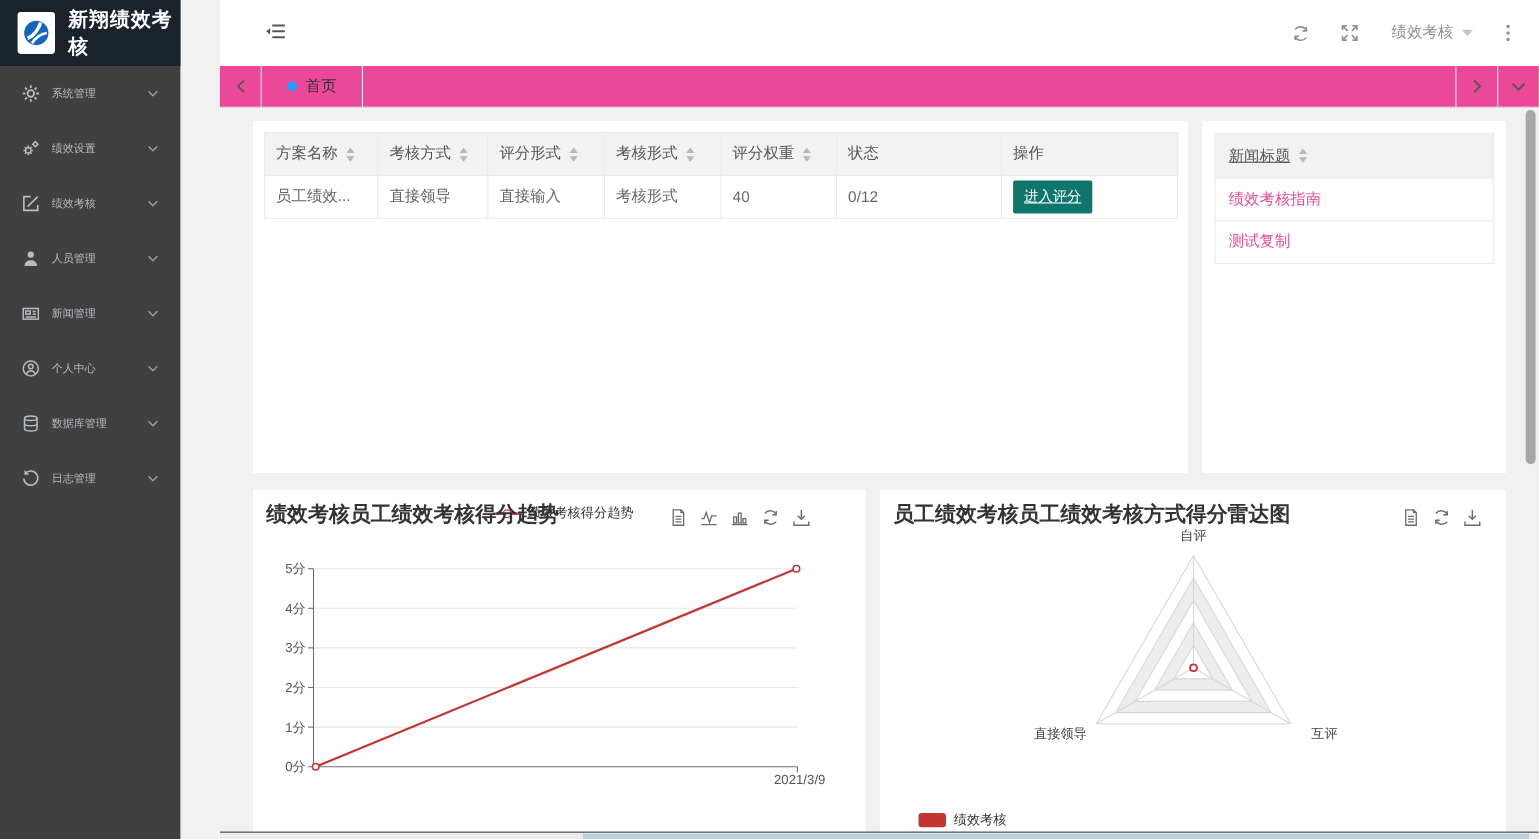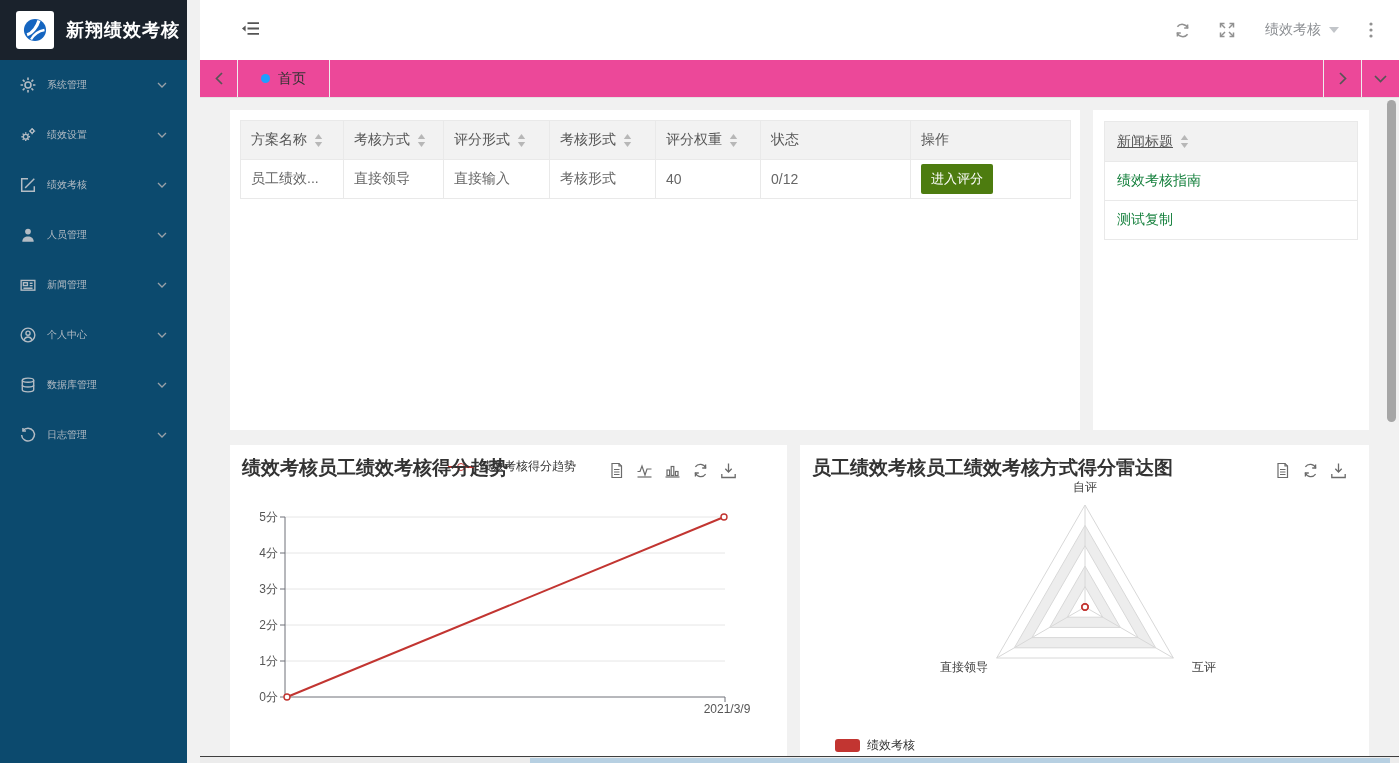--- a/index.html
+++ b/index.html
@@ -3,21 +3,21 @@
 <meta charset="utf-8">
 <style>
   * { margin:0; padding:0; box-sizing:border-box; }
   html,body { background:#d9d9d9; }
   .app {
     position:relative; width:1399px; height:763px; overflow:hidden;
     font-family:"Liberation Sans","DejaVu Sans",sans-serif;
     background:#f1f1f1; font-size:14px; color:#333;
   }
   
-  .sidebar { position:absolute; left:0; top:0; width:187px; height:763px; background:#0c4a6e; z-index:5; }
+  .sidebar { position:absolute; left:0; top:0; width:164px; height:763px; background:#404040; z-index:5; }
   .logo-band { height:60px; background:#1a222c; display:flex; align-items:center; padding-left:16px; }
   .logo-box { width:38px; height:38px; background:#fff; border-radius:3px; display:flex; align-items:center; justify-content:center; }
   .brand-title { color:#fff; font-size:18px; font-weight:bold; margin-left:12px; letter-spacing:1px; }
   .menu { padding-top:0; }
   .menu-item { height:50px; display:flex; align-items:center; padding:0 20px; color:#b4bcc4; cursor:pointer; }
   .menu-icon { width:16px; height:16px; margin-right:11px; flex:none; }
   .menu-label { font-size:10px; }
   .menu-chevron { margin-left:auto; }
   
   .main { position:absolute; left:200px; top:0; width:1199px; height:763px; }
@@ -42,21 +42,21 @@
   .card-trend { left:30px; top:347px; width:557px; height:330px; }
   .card-radar { left:600px; top:347px; width:569px; height:330px; }
   
   table.grid { border-collapse:collapse; table-layout:fixed; }
   .grid th, .grid td { border:1px solid #e9e9e9; height:39px; padding:0 10px; text-align:left; font-weight:normal; font-size:14px; }
   .grid th { background:#f2f2f2; color:#555; }
   .grid td { color:#666; }
   .th-inner { display:flex; align-items:center; gap:7px; }
   .btn-green { border:none; color:#fff; font-size:13px; padding:6px 10px; border-radius:2px; cursor:pointer; }
   
-  .news-row td { color:#15803d; padding:0 12px; }
+  .news-row td { color:#ec4899; padding:0 12px; }
   .news-head th { padding:0 12px; height:40px;text-decoration:underline; }
   
   .chart-title { position:absolute; left:12px; top:10px; font-size:19px; font-weight:bold; color:#333; z-index:3; white-space:nowrap; }
   .toolbox { position:absolute; top:17px; display:flex; gap:11px; z-index:4; }
   .toolbox .tb-icon { cursor:pointer; }
   .trend-toolbox { right:50px; }
   .radar-toolbox { right:22px; }
   .chart-canvas { position:absolute; left:0; top:0; z-index:1; }
   .trend-legend { position:absolute; left:218px; top:13px; display:flex; align-items:center; z-index:2; }
   .legend-line-marker { position:relative; width:26px; height:10px; margin-right:6px; }
@@ -316,21 +316,21 @@
             <th><span>操作</span></th>
           </tr>
           <tr>
             <td>员工绩效...</td>
             <td>直接领导</td>
             <td>直接输入</td>
             <td>考核形式</td>
             <td>40</td>
             <td>0/12</td>
             <td>
-              <button class="btn-green" style="background: #4d7c0f;">进入评分</button>
+              <button class="btn-green" style="background: #0f766e; text-decoration: underline;">进入评分</button>
             </td>
           </tr>
         </tbody>
           </table>
       </div>
 
       <div class="card card-news">
         <table class="grid" style="width:254px;">
           <tbody>
               <tr class="news-head">

